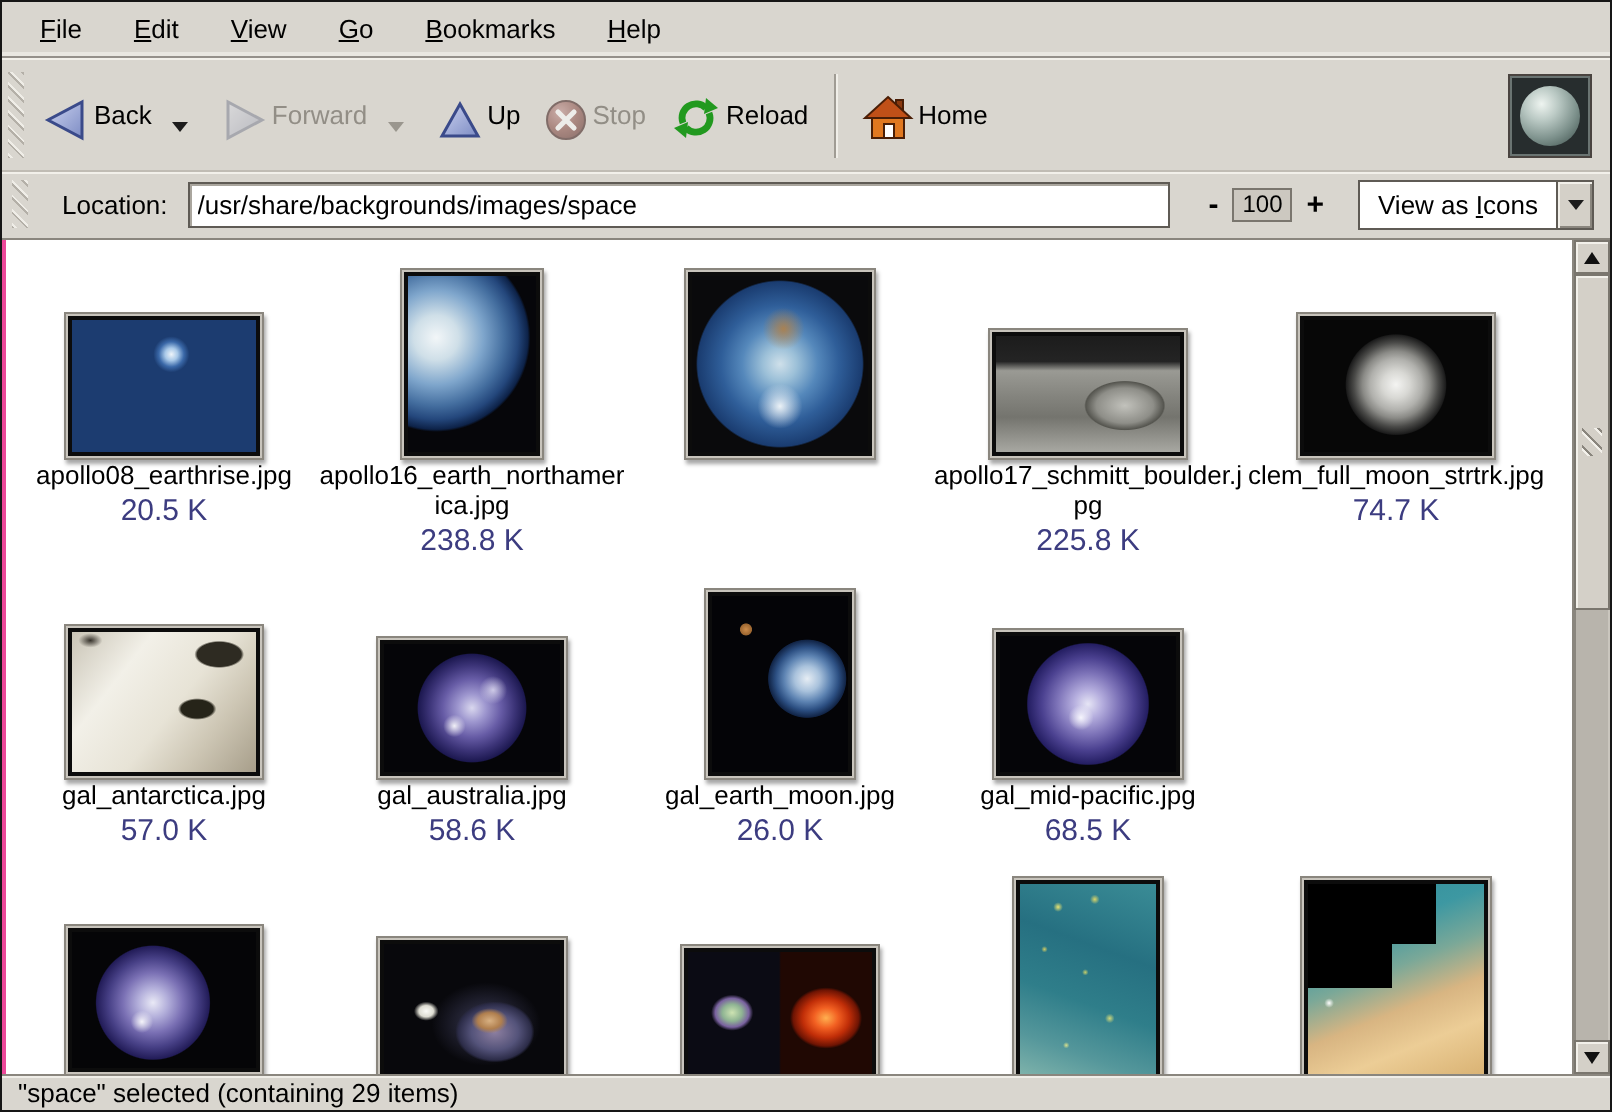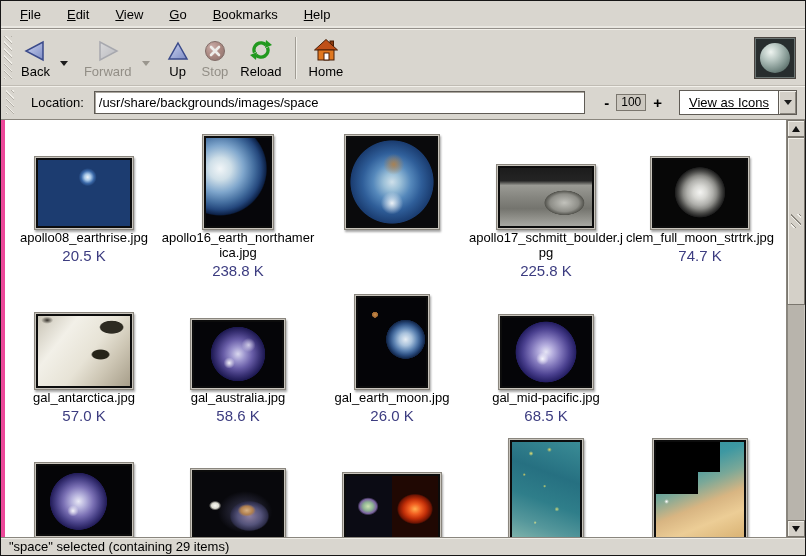--- a/index.html
+++ b/index.html
@@ -13,21 +13,21 @@
   .menubar { height:28px; display:flex; align-items:center; padding-left:6px;
              background:#d9d6cf; border-bottom:1px solid #94908a; box-shadow:inset 0 -2px 0 #e9e7e1; }
   .menu-item { padding:4px 13px; cursor:default; }
   .mn { text-decoration:underline; }
 
   
   .toolbar { height:57px; display:flex; align-items:center; padding:2px 6px 2px 2px;
              background:#d9d6cf; border-top:1px solid #f2f0ea; border-bottom:1px solid #c0bcb4; }
   .grip { width:8px; align-self:stretch; margin:4px 3px 4px 1px;
           background:repeating-linear-gradient(45deg,#b4b0a8 0 1px,#efede7 1px 2px,transparent 2px 5px); }
-  .tbtn { display:flex; flex-direction:column; align-items:center; justify-content:center;
+  .tbtn { display:flex; flex-direction:row; align-items:center; justify-content:center;
           height:52px; padding:2px 6px; gap:2px; }
   .tbtn .ticon { height:26px; display:flex; align-items:flex-end; }
   .tbtn.disabled .tlabel { color:#928e86; }
   .tbtn.disabled .ticon { opacity:.55; filter:saturate(.45); }
   .tarrow { width:16px; height:52px; display:flex; align-items:center; justify-content:center;
             margin-right:6px; padding-top:12px; }
   .arr-down { width:0; height:0; border-left:4px solid transparent; border-right:4px solid transparent;
               border-top:5px solid #1c1c1c; }
   .arr-down.dim { border-top-color:#9a968e; }
   .vsep { width:1px; height:42px; background:#a09c94; box-shadow:1px 0 0 #f0eee8; margin:0 7px; }
@@ -42,29 +42,29 @@
             border-top:1px solid #f2f0ea; padding:0 8px 0 2px; }
   .locbar .grip { margin:3px 3px; }
   .loc-label { margin:0 10px 0 14px; }
   .loc-input { flex:1; height:23px; border:1px solid #5f5b55; box-shadow:inset 1px 1px 0 #aaa69e;
                background:#fff; font-family:"Liberation Sans",sans-serif; font-size:13px; padding:0 4px; margin-right:14px; }
   .zoom-out,.zoom-in { font-weight:bold; font-size:15px; padding:0 5px; cursor:default; }
   .zoom-box { width:30px; height:17px; background:#ccc8c0; border:1px solid #7a766e;
               font-size:12px; text-align:center; line-height:15px; margin:0 2px; }
   .viewcombo { display:flex; align-items:stretch; height:25px; border:1px solid #5f5b55;
                margin-left:12px; background:#fff; }
-  .vc-label { display:flex; align-items:center; padding:0 9px; white-space:pre;text-decoration:underline; }
+  .vc-label { display:flex; align-items:center; padding:0 9px; white-space:pre; }
   .vc-arrow { width:18px; background:#d4d0c8; border-left:1px solid #5f5b55;
               display:flex; align-items:center; justify-content:center;
               box-shadow:inset 1px 1px 0 #f2f0ea, inset -1px -1px 0 #8a867e; }
 
   
   .content { position:absolute; top:118px; left:0; right:0; bottom:18px; display:flex;
              border-top:1px solid #8a867e; }
-  .view { flex:1; background:#fff; overflow:hidden; border-left:4px solid #ec4899; }
+  .view { flex:1; background:#fff; overflow:hidden; border-left:2px solid #ec4899; }
   .row { display:grid; grid-template-columns:repeat(5,154px); padding-left:2px; }
   .cell { display:flex; flex-direction:column; align-items:center; }
   .row1 { padding-top:13px; }
   .row2 { margin-top:15px; }
   .thumb-zone { height:97px; display:flex; align-items:flex-end; }
   .row3 .thumb-zone { height:120px; align-items:flex-start; }
   .mt24{margin-top:24px;} .mt30{margin-top:30px;} .mt34{margin-top:34px;}
   .label-zone { height:48px; text-align:center; width:154px; }
   .flabel { font-size:13px; line-height:15px; word-break:break-all; }
   .fsize { font-size:15px; color:#3c3c80; margin-top:2px; }

